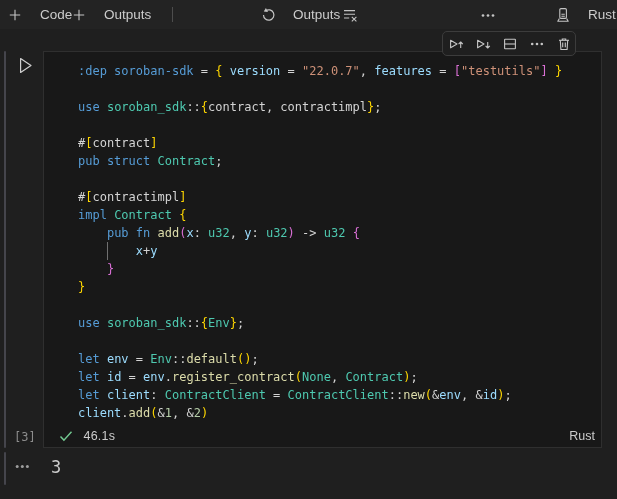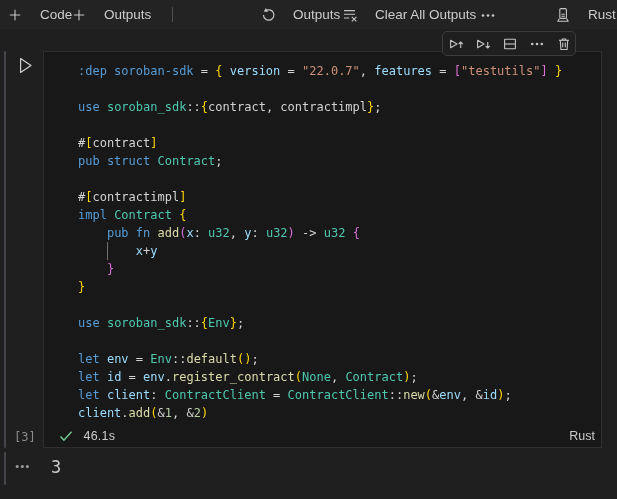--- a/index.html
+++ b/index.html
@@ -74,21 +74,20 @@
           <path d="M2.5 8a5.2 5.2 0 1 0 2.0-4.1"></path>
           <path d="M4.9 0.9 2.8 4.5l4.2 0.6z" fill="#c5c5c5" stroke="none"></path>
         </svg>
       <span class="lbl">Outputs</span>
     </div>
     <div class="tb-item" style="left:342px">
       <svg class="icon16" viewBox="0 0 16 16" fill="none" stroke="#c5c5c5" stroke-width="1.1">
           <path d="M2 3.6h11M2 7.3h11M2 11h5.2"></path>
           <path d="M9.8 9.9l4.6 4.4M14.4 9.9l-4.6 4.4"></path>
         </svg>
-      <span class="lbl">Clear All Outputs</span>
     </div>
     <div class="tb-item" style="left:480px">
       <svg class="icon16" viewBox="0 0 16 16" fill="#c5c5c5">
           <circle cx="3" cy="8.5" r="1.35"></circle>
           <circle cx="8" cy="8.5" r="1.35"></circle>
           <circle cx="13" cy="8.5" r="1.35"></circle>
         </svg>
     </div>
     <div class="tb-item" style="left:555px">
       <svg class="icon16" viewBox="0 0 16 16" fill="none" stroke="#c5c5c5" stroke-width="1.1">

